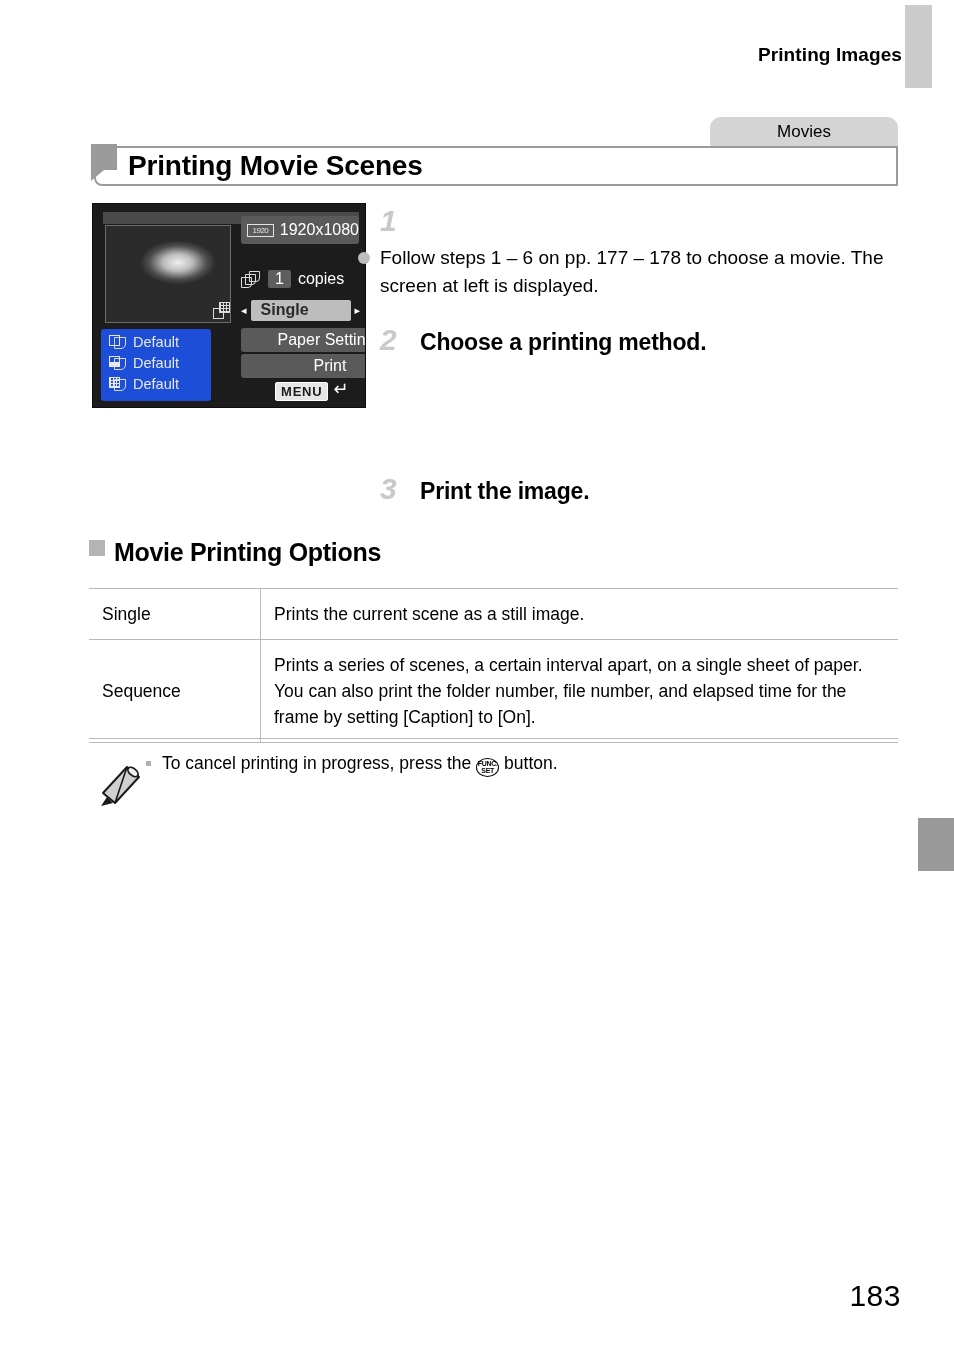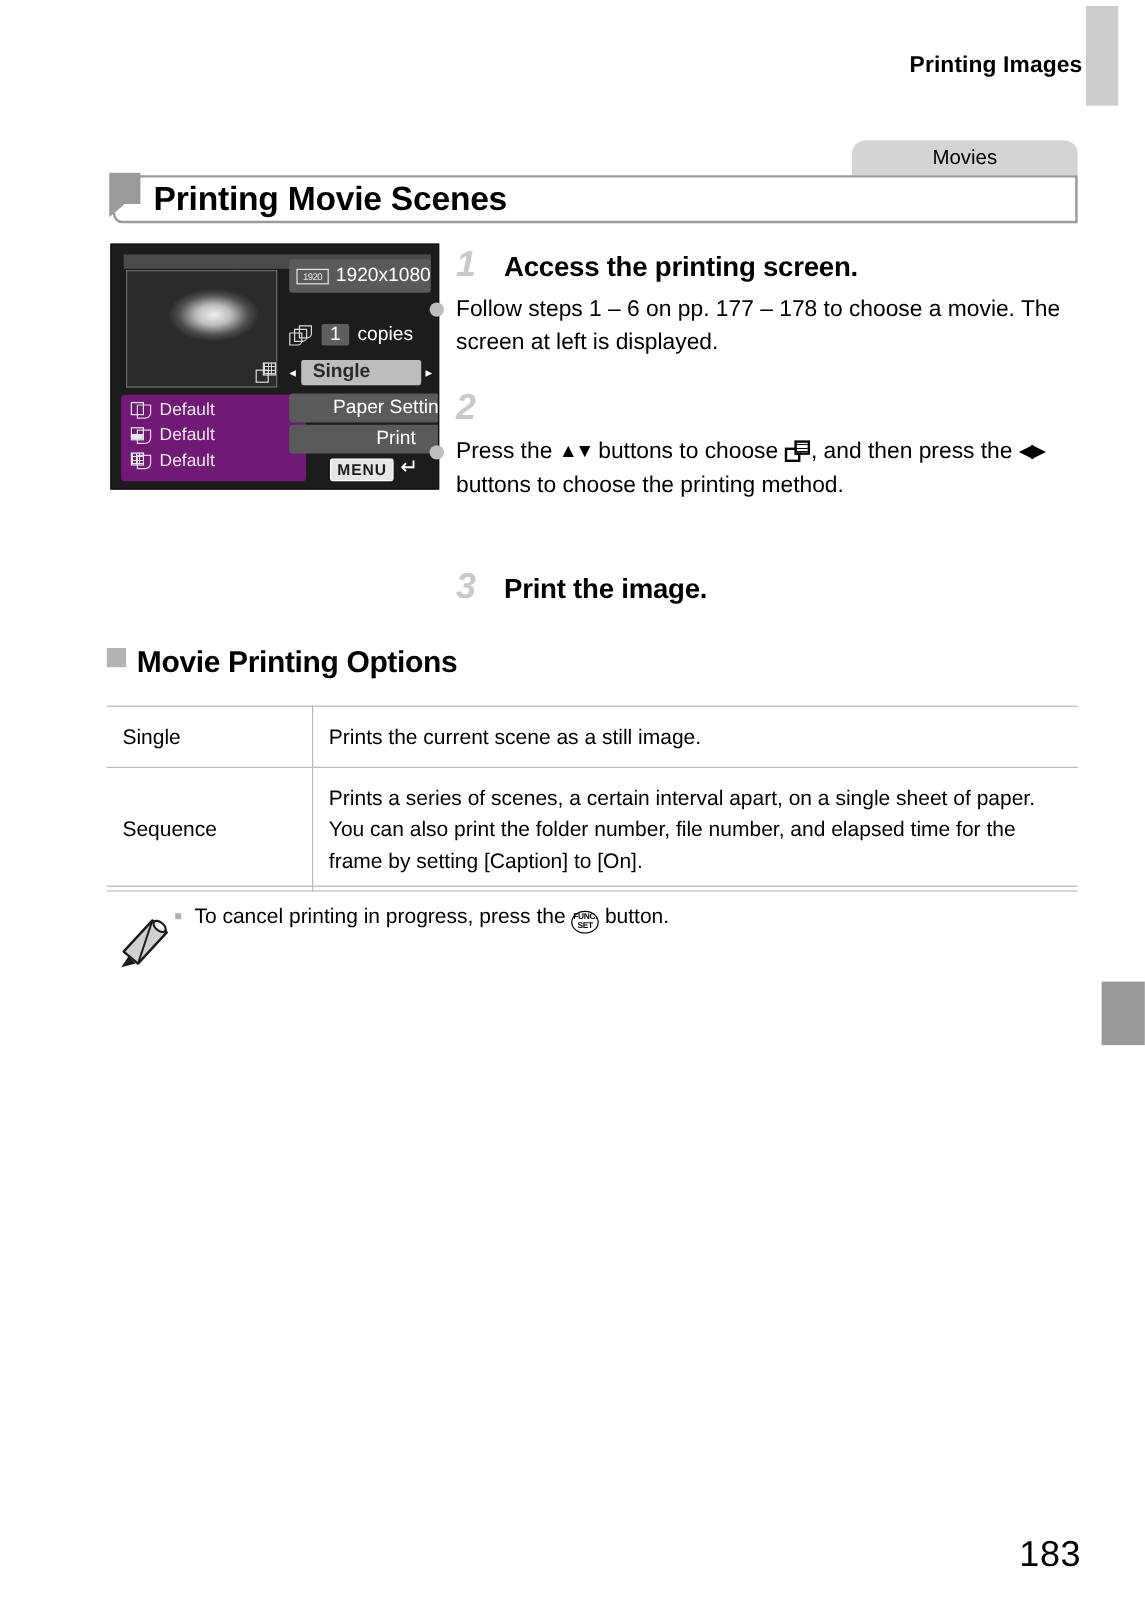--- a/index.html
+++ b/index.html
@@ -140,23 +140,22 @@
     border: 1px solid #6b6b6b;
     box-sizing: border-box;
   }
   
   #lcd-left-list {
     position: absolute;
     top: 125px;
     left: 8px;
     width: 110px;
     height: 72px;
-    background: #701a75;
+    background: #1d4ed8;
     border-radius: 3px;
-    padding-left: 44px;
   }
   .lcd-def-row {
     position: absolute;
     left: 8px;
     display: flex;
     align-items: center;
     gap: 7px;
     color: #e8e8e8;
     font-size: 14.5px;
   }
@@ -523,35 +522,31 @@
 
   <div id="lcd-menu">
     <span class="menu-box">MENU</span>
     <span class="back-arrow">↵</span>
   </div>
 </div>
 
 <div class="step" id="step1">
   <div class="step-head">
     <span class="step-num">1</span>
-    <span class="step-title">Access the printing screen.</span>
   </div>
   <div class="step-body">
     <span class="bullet-dot"></span>
     <span>Follow steps 1 – 6 on pp. 177 – 178 to choose a movie. The screen at left is displayed.</span>
   </div>
 </div>
 
 <div class="step" id="step2">
   <div class="step-head">
     <span class="step-num">2</span>
-  </div>
-  <div class="step-body">
-    <span class="bullet-dot"></span>
-    <span>Press the </span><span class="nav-ud">▲▼</span><span> buttons to choose </span><span class="ico-seq"><i class="b1"></i><i class="b2"></i></span><span>, and then press the </span><span class="nav-lr">◀▶</span><span> buttons to choose the printing method.</span>
+    <span class="step-title">Choose a printing method.</span>
   </div>
 </div>
 
 <div class="step" id="step3">
   <div class="step-head">
     <span class="step-num">3</span>
     <span class="step-title">Print the image.</span>
   </div>
 </div>
 

